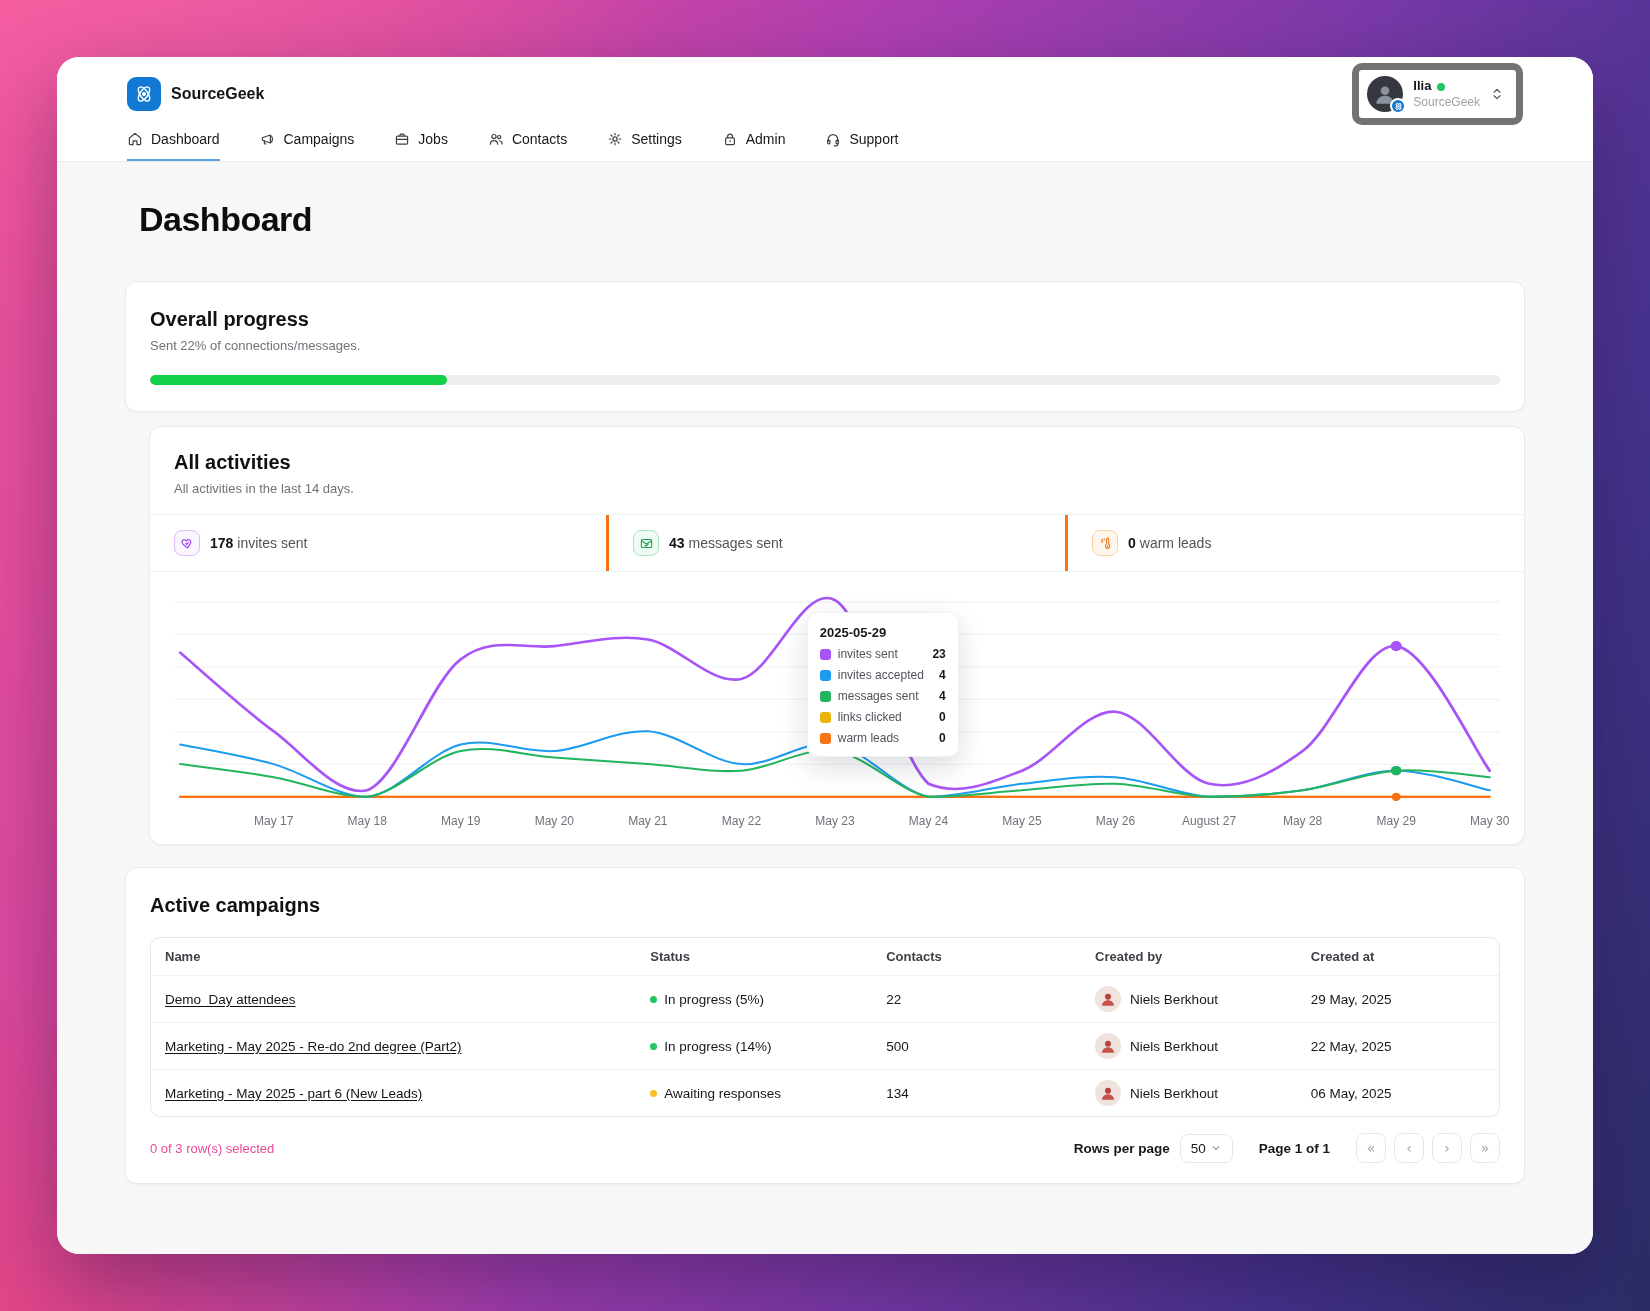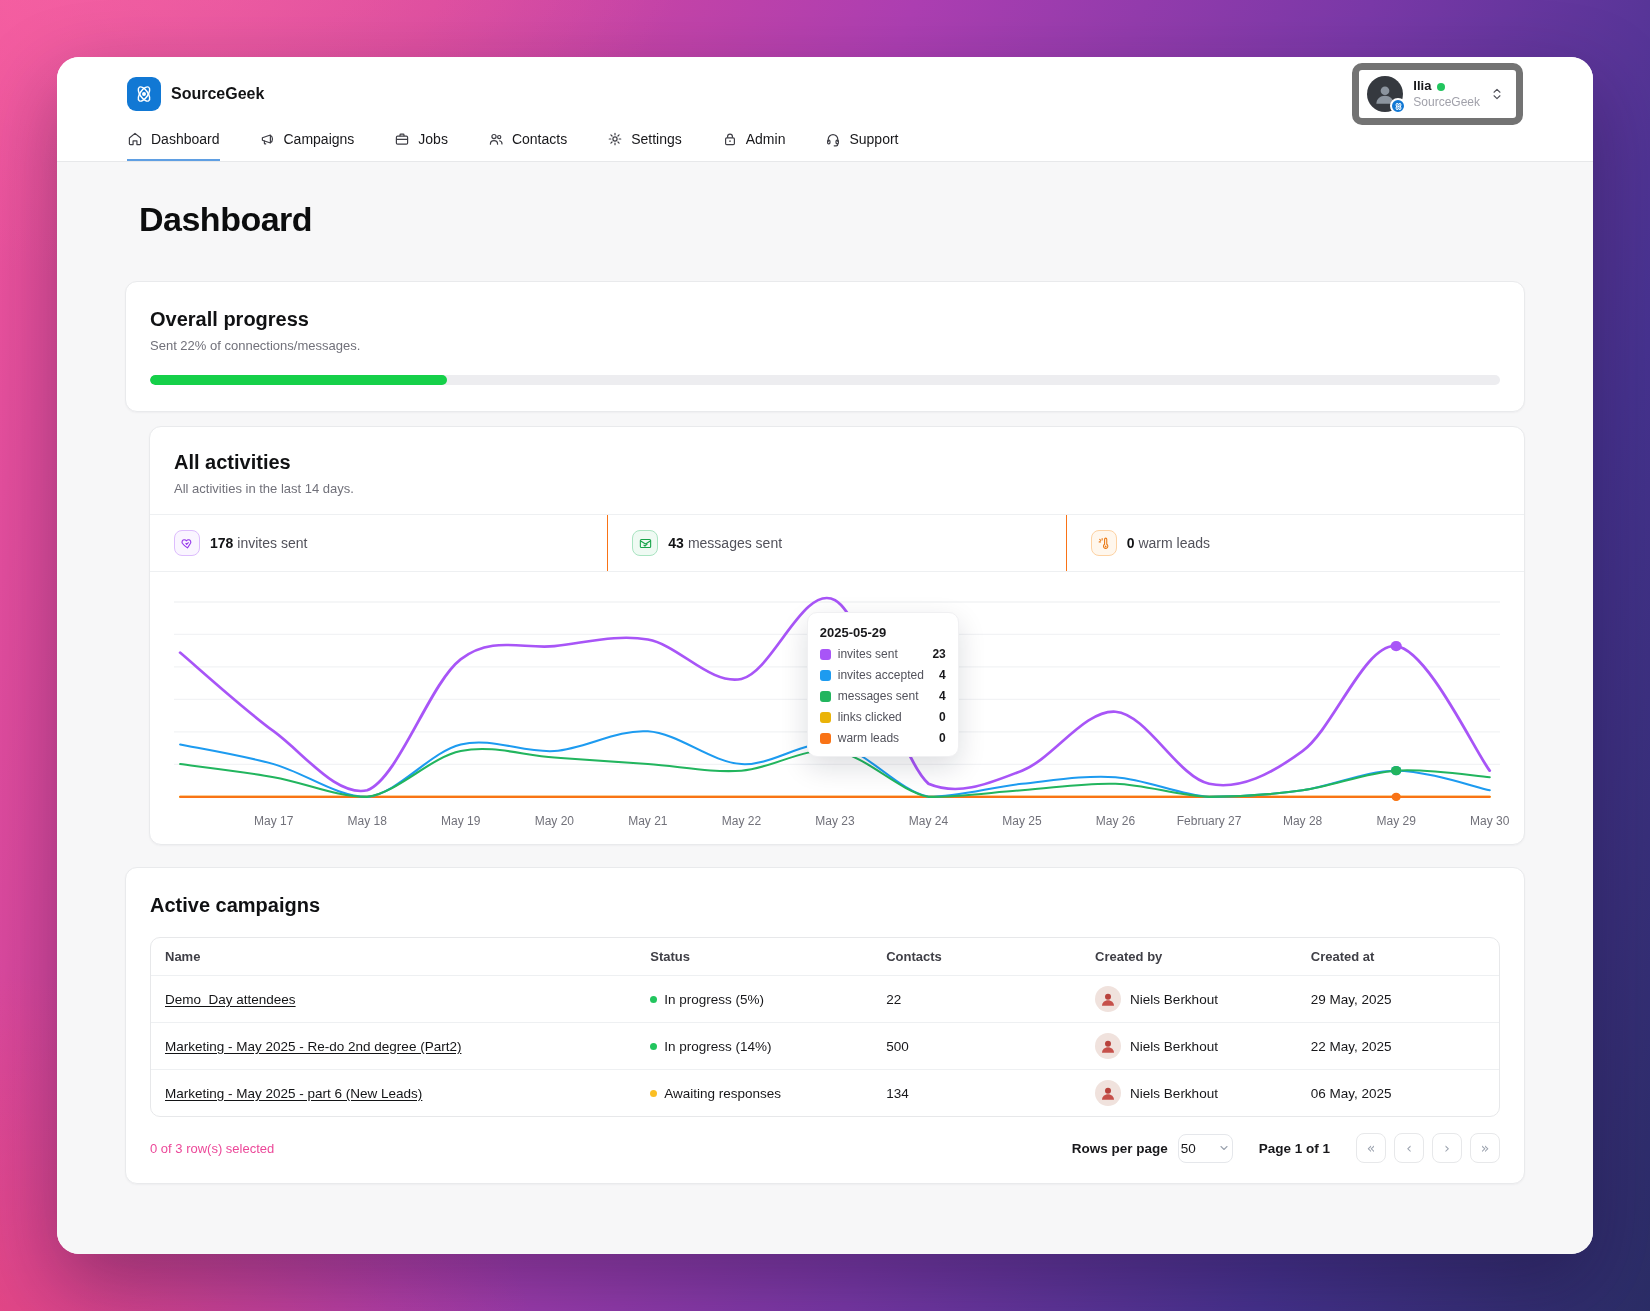--- a/index.html
+++ b/index.html
@@ -55,21 +55,21 @@
 
   
   .card-progress { margin-bottom:14px; }
   .progress-track { margin-top:22px; height:10px; border-radius:6px; background:#ededf0; overflow:hidden; }
   .progress-fill { height:100%; border-radius:6px; background:#15d049; }
 
   
   .card-activities { margin-bottom:22px;margin-left:24px; }
   .activities-head { padding:24px 24px 18px; }
   .stats-row { display:flex; border-top:1px solid #eef0f2; border-bottom:1px solid #eef0f2; }
-  .stat-cell { flex:1; display:flex; align-items:center; gap:10px; padding:15px 24px; border-right:1px solid #f97316; }
+  .stat-cell { flex:1; display:flex; align-items:center; gap:10px; padding:15px 24px; border-right:3px solid #f97316; }
   .stat-cell:last-child { border-right:none; }
   .stat-badge { width:26px; height:26px; border-radius:8px; display:grid; place-items:center; border:1px solid; flex:0 0 auto; }
   .b-purple { background:#faf5ff; border-color:#ddbdfd; color:#9333ea; }
   .b-blue   { background:#eef8fe; border-color:#a8dcf9; color:#1d9bf0; }
   .b-green  { background:#effaf3; border-color:#a9e4c1; color:#17a34a; }
   .b-yellow { background:#fffbeb; border-color:#fbe08e; color:#d9a50a; }
   .b-orange { background:#fff7ed; border-color:#fdd2a3; color:#ea7a16; }
   .stat-text { font-size:14px; color:#52525b; white-space:nowrap; }
   .stat-text b { color:#131416; font-weight:700; margin-right:4px; }
 
@@ -97,22 +97,22 @@
   .name-link { color:#131416; text-decoration:underline; text-underline-offset:2px; cursor:pointer; }
   .status-cell { display:flex; align-items:center; gap:7px; }
   .status-dot { width:7px; height:7px; border-radius:50%; flex:0 0 auto; }
   .by-cell { display:flex; align-items:center; gap:9px; }
   .row-avatar { width:26px; height:26px; border-radius:50%; background:#f0e2dd; display:grid; place-items:center; overflow:hidden; }
 
   .table-footer { display:flex; align-items:center; justify-content:space-between; margin-top:16px; }
   .selected-text { font-size:13px; color:#ec4899; }
   .footer-right { display:flex; align-items:center; gap:26px; }
   .rpp { display:flex; align-items:center; gap:10px; font-size:13.5px; font-weight:600; color:#18181b; }
-  .rpp-select { display:flex; align-items:center; gap:22px; border:1px solid #e5e7eb; border-radius:8px;
-    padding:6px 2px; font-size:13.5px; font-weight:400; color:#18181b; background:#fff; cursor:pointer; }
+  .rpp-select { display:flex; align-items:center; gap:4px; border:1px solid #e5e7eb; border-radius:8px;
+    padding:6px 10px; font-size:13.5px; font-weight:400; color:#18181b; background:#fff; cursor:pointer; }
   .page-info { font-size:13.5px; font-weight:600; color:#18181b; }
   .pager { display:flex; gap:8px; }
   .pager-btn { width:30px; height:30px; border:1px solid #e7e8ea; background:#fff; border-radius:8px;
     color:#9ca3af; font-size:14px; display:grid; place-items:center; cursor:pointer; font-family:"DejaVu Sans",sans-serif; }
 </style>
 </head>
 <body>
 
 <div class="backdrop">
   <div class="window">
@@ -291,21 +291,21 @@
               <span style="left: 7.52055%;">May 17</span>
               <span style="left: 14.5745%;">May 18</span>
               <span style="left: 21.6285%;">May 19</span>
               <span style="left: 28.6825%;">May 20</span>
               <span style="left: 35.7365%;">May 21</span>
               <span style="left: 42.7905%;">May 22</span>
               <span style="left: 49.8445%;">May 23</span>
               <span style="left: 56.8985%;">May 24</span>
               <span style="left: 63.9525%;">May 25</span>
               <span style="left: 71.0064%;">May 26</span>
-              <span style="left: 78.0604%;">February 27</span>
+              <span style="left: 78.0604%;">August 27</span>
               <span style="left: 85.1144%;">May 28</span>
               <span style="left: 92.1684%;">May 29</span>
               <span style="left: 99.2224%;">May 30</span>
             </div>
 
           <div class="chart-tooltip">
             <div class="tt-date">2025-05-29</div>
             <div class="tt-row">
               <span class="tt-swatch" style="background: rgb(168, 85, 247);"></span>
               <span class="tt-label">invites sent</span>

